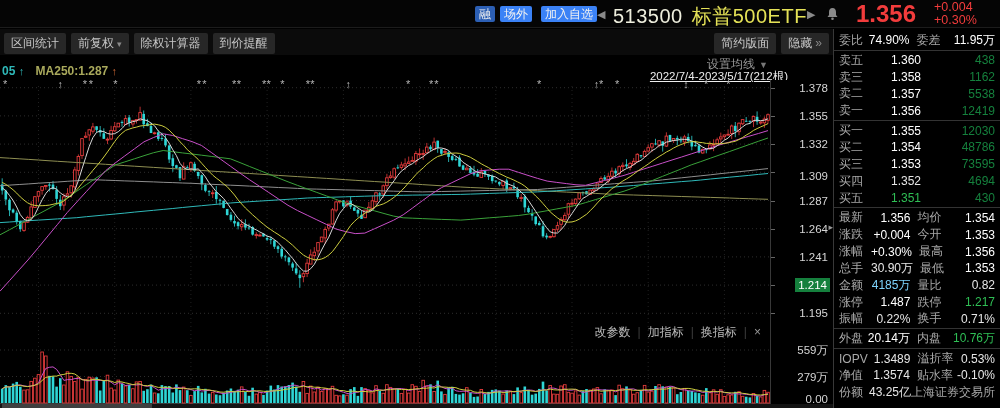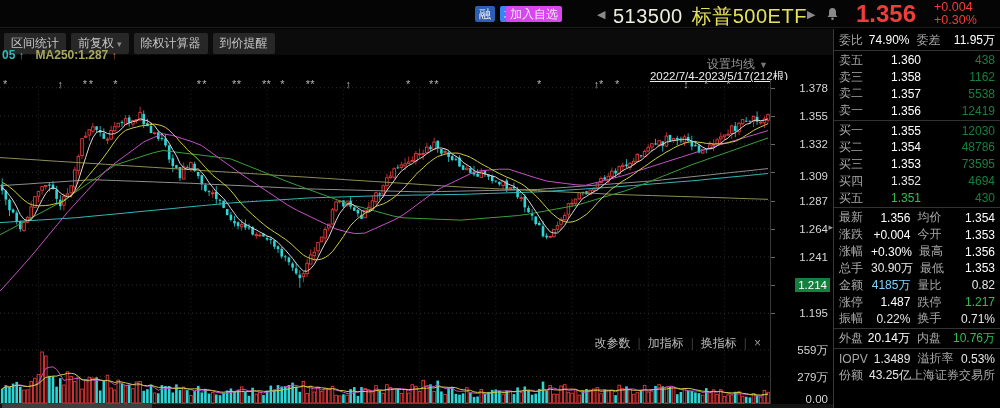--- a/index.html
+++ b/index.html
@@ -4,51 +4,51 @@
 <style>
 *{margin:0;padding:0;box-sizing:border-box}
 html,body{background:#000}
 #app{position:relative;width:1000px;height:408px;background:#000;overflow:hidden;
      font-family:"Liberation Sans",sans-serif;color:#ddd}
 
 .topbar{position:absolute;left:0;top:0;width:1000px;height:28px;background:#050505;border-bottom:1px solid #1c1c1c}
 .badge{position:absolute;top:6px;font-size:12px;line-height:16px;padding:0 4px;border-radius:2px;color:#f2f2f2;cursor:pointer}
 .badge.blue{left:475px;background:#2c5fb4}
 .badge.red1{left:500px;background:#3b82f6}
-.badge.red2{left:506px;background:#d946ef}
+.badge.red2{left:541px;background:#3b82f6}
 .navarrow{position:absolute;top:8px;color:#8a8a8a;font-size:11px;cursor:pointer}
 .n1{left:597px}.n2{left:807px}
 .title{position:absolute;left:613px;top:3px;font-size:20px;letter-spacing:.5px;white-space:nowrap}
 .title .code{color:#eeeedd;margin-right:9px}
 .title .name{color:#e5e257}
 .bell{position:absolute;left:826px;top:7px;cursor:pointer}
 .big-price{position:absolute;left:856px;top:0px;font-size:24px;font-weight:bold;color:#f23c3c}
 .chg{position:absolute;left:934px;top:1px;font-size:12.5px;line-height:13px;color:#f23c3c;text-align:left}
 
 .menubar{position:absolute;left:0;top:29px;width:833px;height:26px;background:#0b0b0b}
 .menu-btn{display:inline-block;margin:4px 1px 0 4px;padding:2px 7px;background:#272727;color:#c8c8c8;
           font-size:12px;border-radius:2px;cursor:pointer;white-space:nowrap}
 .menu-btn .tri{color:#8a8a8a;font-size:9px;margin-left:3px}
 .menu-right{position:absolute;right:3px;top:0;white-space:nowrap}
 .menu-right .more{color:#8a8a8a;margin-left:3px}
 
-.ma-legend{position:absolute;left:2px;top:48px;font-size:12px;font-weight:bold;white-space:nowrap}
+.ma-legend{position:absolute;left:2px;top:64px;font-size:12px;font-weight:bold;white-space:nowrap}
 .ma-legend .cut{color:#2fb9b9}
 .ma-legend .a1{color:#2fb9b9;font-size:11px}
 .ma-legend .ma250{color:#a9a95c;margin-left:8px}
 .ma-legend .a2{color:#cc6633;font-size:11px}
 .settings{position:absolute;left:676px;top:56px;width:92px;text-align:right;font-size:12px;color:#9a9a9a;cursor:pointer}
 .settings .tri{font-size:9px;color:#777;margin-left:4px}
 .daterange{position:absolute;left:530px;top:69px;width:258px;text-align:right;font-size:11.5px;color:#ededed;
            text-decoration:underline;cursor:pointer;white-space:nowrap}
 
 #markers{position:absolute;left:0;top:79px;width:770px;height:12px;pointer-events:none}
 #markers span{position:absolute;color:#b5b5b5;font-size:11px;line-height:11px}
 #chart{position:absolute;left:0;top:80px;cursor:crosshair}
-.vol-toolbar{position:absolute;left:0;top:336px;width:770px;height:15px;text-align:right;font-size:12px;
+.vol-toolbar{position:absolute;left:0;top:325px;width:770px;height:15px;text-align:right;font-size:12px;
              line-height:15px;color:#bcbcbc;white-space:nowrap}
 .vt-item{margin:0 7px;cursor:pointer}
 .vt-sep{color:#3e3e3e}
 .vt-close{margin:0 9px 0 7px;color:#999;cursor:pointer}
 
 .y-axis{position:absolute;left:770px;top:80px;width:63px;height:328px;border-left:1px solid #383838;
         font-size:11.5px;color:#d5d5d5;background:#000}
 .y-lbl{position:absolute;right:5px;line-height:14px}
 .y-lbl.hl{background:#15803d;color:#fff;padding:0 3px;right:3px}
 .y-tick{position:absolute;left:0;width:4px;height:1px;background:#666}
@@ -91,20 +91,21 @@
     </svg>
     <span class="big-price">1.356</span>
     <span class="chg">
       <span>+0.004</span><br>
       <span>+0.30%</span>
     </span>
   </div>
 
   <div class="menubar">
     <span id="menuLeft"><span class="menu-btn">区间统计</span><span class="menu-btn">前复权<span class="tri">▾</span></span><span class="menu-btn">除权计算器</span><span class="menu-btn">到价提醒</span></span>
+    <span class="menu-right" id="menuRight"><span class="menu-btn">简约版面</span><span class="menu-btn">隐藏<span class="more">»</span></span></span>
   </div>
 
   <div class="ma-legend">
     <span class="cut">05</span>
     <span class="a1">↑</span>
     <span class="ma250">MA250:1.287</span>
     <span class="a2">↑</span>
   </div>
 
   <div class="settings">
@@ -944,20 +945,26 @@
           <span class="c4 g">10.76万</span>
         </div>
         <div class="rp-div"></div>
         <div class="rp-row">
           <span class="c1">IOPV</span>
           <span class="c2 w">1.3489</span>
           <span class="c3">溢折率</span>
           <span class="c4 w">0.53%</span>
         </div>
         <div class="rp-row">
+          <span class="c1">净值</span>
+          <span class="c2 w">1.3574</span>
+          <span class="c3">贴水率</span>
+          <span class="c4 w">-0.10%</span>
+        </div>
+        <div class="rp-row">
           <span class="c1">份额</span>
           <span class="c2 w">43.25亿</span>
           <span class="c4 mut">上海证券交易所</span>
         </div>
       </div>
   </div>
 
   <div class="hscroll">
     <div class="handle"></div>
   </div>

